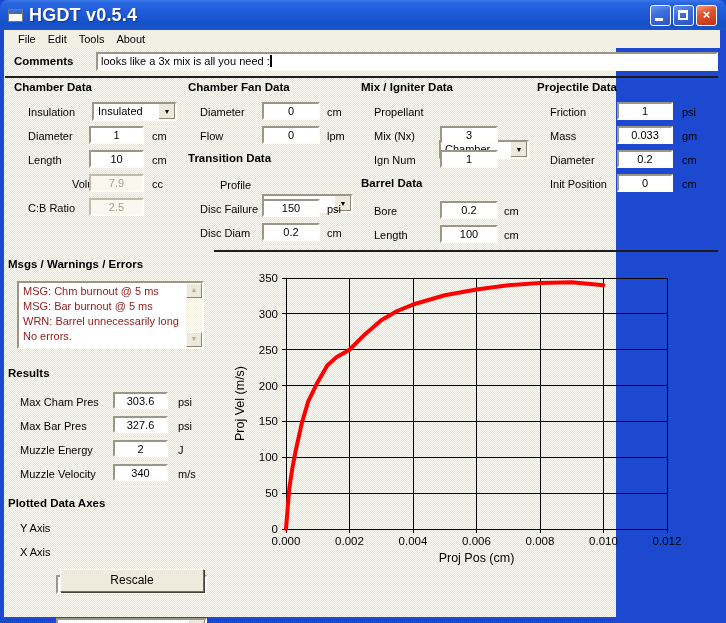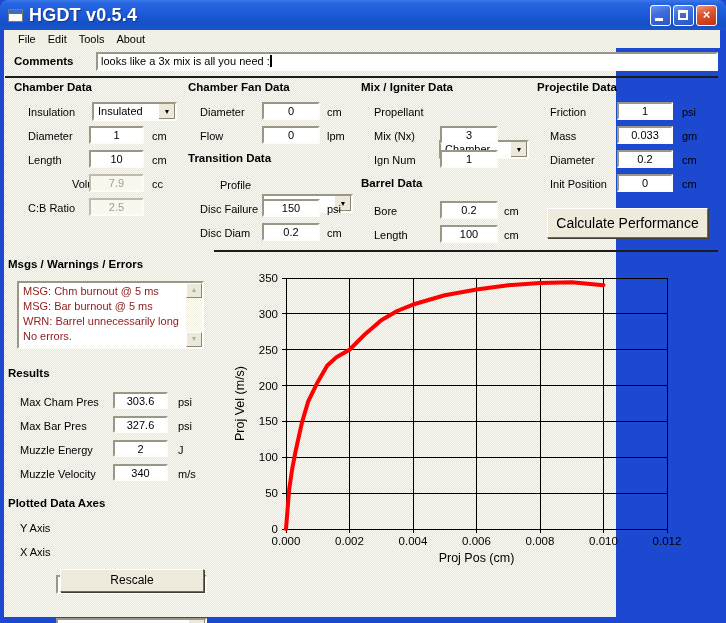--- a/index.html
+++ b/index.html
@@ -150,21 +150,20 @@
     <div class="abs unit" style="left:678px;top:58px;">psi</div>
     <div class="abs lbl" style="left:546px;top:82px;">Mass</div>
     <div class="abs tb" style="left:613px;top:78px;width:56px;">0.033</div>
     <div class="abs unit" style="left:678px;top:82px;">gm</div>
     <div class="abs lbl" style="left:546px;top:106px;">Diameter</div>
     <div class="abs tb" style="left:613px;top:102px;width:56px;">0.2</div>
     <div class="abs unit" style="left:678px;top:106px;">cm</div>
     <div class="abs lbl" style="left:546px;top:130px;">Init Position</div>
     <div class="abs tb" style="left:613px;top:126px;width:56px;">0</div>
     <div class="abs unit" style="left:678px;top:130px;">cm</div>
-    <div class="abs btn3d" style="left:543px;top:160px;width:161px;height:30px;font-size:14px;line-height:28px;">Calculate Performance</div>
 
     <div class="abs divider" style="left:210px;top:202px;width:504px;"></div>
 
     <div class="abs hdr" style="left:4px;top:210px;">Msgs / Warnings / Errors</div>
     <div class="abs msgbox" style="left:13px;top:233px;width:187px;height:68px;">
       <div class="msgtext">
         <div>MSG: Chm burnout @ 5 ms</div>
         <div>MSG: Bar burnout @ 5 ms</div>
         <div>WRN: Barrel unnecessarily long</div>
         <div>No errors.</div>

